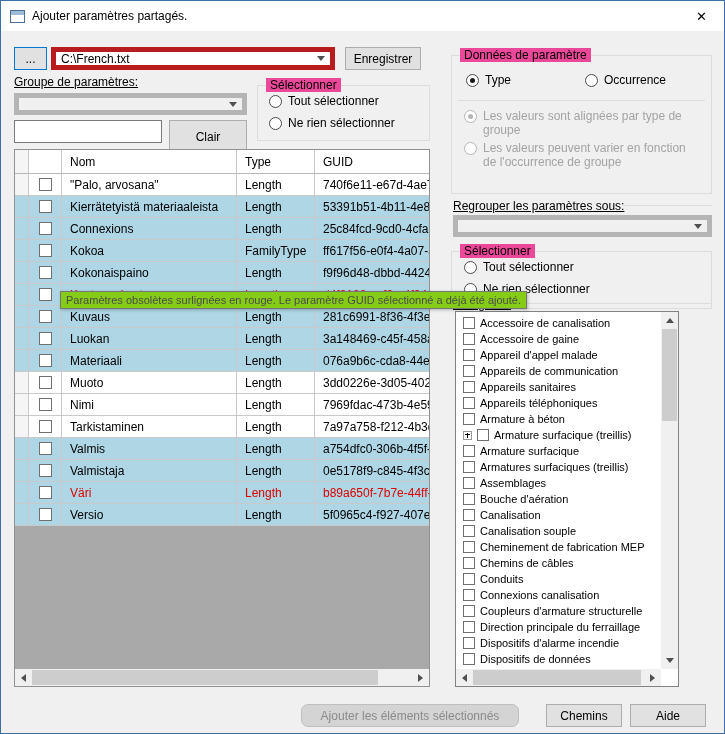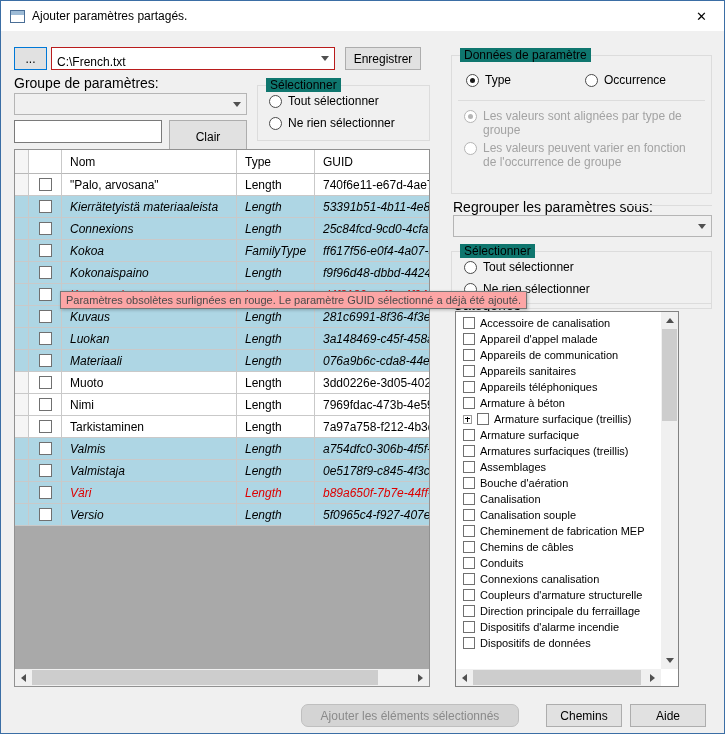--- a/index.html
+++ b/index.html
@@ -12,44 +12,44 @@
   
   .titlebar { position:absolute; left:0; top:0; right:0; height:30px; background:#fff;
               display:flex; align-items:center; }
   .title-icon { width:15px; height:13px; margin-left:9px; border:1px solid #4a6e96;
                 background:#fff; position:relative; flex:none; }
   .title-icon::before { content:""; position:absolute; left:0; right:0; top:0; height:4px; background:#9dbbd6; }
   .title-text { margin-left:7px; font-size:12px; }
   .close-btn { position:absolute; right:0; top:0; width:45px; height:30px; display:flex;
                align-items:center; justify-content:center; font-size:13px; color:#000; cursor:default; }
 
-  .label { position:absolute; font-size:14px; white-space:nowrap; }
+  .label { position:absolute; font-size:12px; white-space:nowrap;text-decoration:underline; }
   .hline { position:absolute; height:1px; background:#dcdcdc; }
 
   .btn { position:absolute; background:#e1e1e1; border:1px solid #adadad; display:flex;
          align-items:center; justify-content:center; font-size:12px; white-space:nowrap; }
   .btn.focus { border-color:#0078d7; }
   .btn.disabled { background:#d4d4d4; border-color:#bfbfbf; color:#8a8a8a;border-radius:7px; }
 
-  .combo { position:absolute; background:#fff; border:1px solid #b91c1c; display:flex;
-           align-items:flex-end; padding-left:5px; overflow:hidden; white-space:nowrap;gap:32px; }
+  .combo { position:absolute; background:#fff; border:5px solid #b91c1c; display:flex;
+           align-items:flex-start; padding-left:5px; overflow:hidden; white-space:nowrap;gap:32px; }
   .combo.gray { background:#f0f0f0; border-color:#b5b5b5; }
   .arrow-zone { margin-left:auto; width:18px; height:100%; display:flex; align-items:center;
                 justify-content:center; flex:none; }
 
   .t-down { width:0; height:0; border-left:4px solid transparent; border-right:4px solid transparent; border-top:5px solid #505050; }
   .t-up   { width:0; height:0; border-left:4px solid transparent; border-right:4px solid transparent; border-bottom:5px solid #505050; }
   .t-left { width:0; height:0; border-top:4px solid transparent; border-bottom:4px solid transparent; border-right:5px solid #505050; }
   .t-right{ width:0; height:0; border-top:4px solid transparent; border-bottom:4px solid transparent; border-left:5px solid #505050; }
 
   .textbox { position:absolute; border:1px solid #7a7a7a; background:#fff;
              font:12px "Liberation Sans", sans-serif; padding:0 4px; }
 
   .groupbox { position:absolute; border:1px solid #dcdcdc; }
-  .gb-title { position:absolute; top:-8px; left:8px; background:#0f766e; padding:0 4px;
+  .gb-title { position:absolute; top:-8px; left:8px; background:#ec4899; padding:0 4px;
               font-size:12px; white-space:nowrap; }
 
   .radio-row { position:absolute; display:flex; align-items:center; gap:6px; font-size:12px; }
   .radio-row.wrap { align-items:flex-start; line-height:14px; }
   .radio-row.wrap .radio { margin-top:1px; }
   .radio-row.wrap span:last-child { flex:1; white-space:normal; }
   .radio { width:13px; height:13px; border:1px solid #4a4a4a; border-radius:50%;
            background:#fff; position:relative; flex:none; }
   .radio.sel::after { content:""; position:absolute; inset:3px; border-radius:50%; background:#1a1a1a; }
   .radio.dis { border-color:#b5b5b5; }
@@ -58,41 +58,41 @@
 
   .cb { width:13px; height:13px; border:1px solid #707070; background:#fff; flex:none; }
 
   
   .table { position:absolute; left:13px; top:148px; width:416px; height:538px;
            border:1px solid #919191; background:#a9a9a9; display:flex; flex-direction:column; }
   .thead { display:flex; height:24px; flex:none; }
   .thcell { background:#fff; border-right:1px solid #c9c9c9; border-bottom:1px solid #b8b8b8;
             display:flex; align-items:center; padding-left:8px; overflow:hidden; white-space:nowrap; }
   .trow { display:flex; height:22px; flex:none; background:#fff; }
-  .trow.hl { background:#0ea5e9;font-style:italic; }
+  .trow.hl { background:#0ea5e9; }
   .trow.hl .cell { background:#aed6e4; }
   .trow.red .cell { color:#dd0000; }
   .cell { background:#fff; border-right:1px solid #c9c9c9; border-bottom:1px solid #c9c9c9;
           display:flex; align-items:center; padding-left:8px; overflow:hidden; white-space:nowrap; }
   .col-rowhdr { width:14px; padding:0; background:#f5f5f5; }
   .col-chk { width:33px; padding:0; justify-content:center; }
   .col-name { width:175px; }
   .col-type { width:78px; }
   .col-guid { flex:1; border-right:none; }
   .tfiller { flex:1; background:#a9a9a9; }
 
   .hscroll { height:17px; flex:none; background:#f0f0f0; display:flex; align-items:center; }
   .sb-btn { width:17px; height:17px; background:#f0f0f0; display:flex; align-items:center;
             justify-content:center; flex:none; }
   .sb-thumb-h { height:15px; background:#cdcdcd; flex:none; }
   .sb-track { flex:1; }
 
   
   .tooltip { position:absolute; left:59px; top:290px; height:18px; z-index:50;
-             background:#fca5a5; border:1px solid #767676; color:#4b4b4b; font-size:11px;
+             background:#84cc16; border:1px solid #767676; color:#4b4b4b; font-size:11px;
              display:flex; align-items:center; padding:0 5px; white-space:nowrap;
              box-shadow:1px 1px 3px rgba(0,0,0,0.25); }
 
   
   .tree { position:absolute; left:454px; top:310px; width:224px; height:376px;
           background:#fff; border:1px solid #828282; }
   .tree-items { position:absolute; left:0; top:0; right:17px; bottom:17px;
                 overflow:hidden; padding-top:3px; }
   .titem { display:flex; align-items:center; height:16px; padding-left:7px; gap:5px;
            font-size:11px; white-space:nowrap; overflow:hidden; }
@@ -378,20 +378,25 @@
   <div class="hline" style="left:516px;width:195px;top:302px;"></div>
 
   <div class="tree">
     <div class="tree-items">
   <div class="titem">
 
     <span class="cb"></span>
     <span>Accessoire de canalisation</span>
   </div>
 
+  <div class="titem">
+
+    <span class="cb"></span>
+    <span>Accessoire de gaine</span>
+  </div>
 
   <div class="titem">
 
     <span class="cb"></span>
     <span>Appareil d'appel malade</span>
   </div>
 
   <div class="titem">
 
     <span class="cb"></span>

